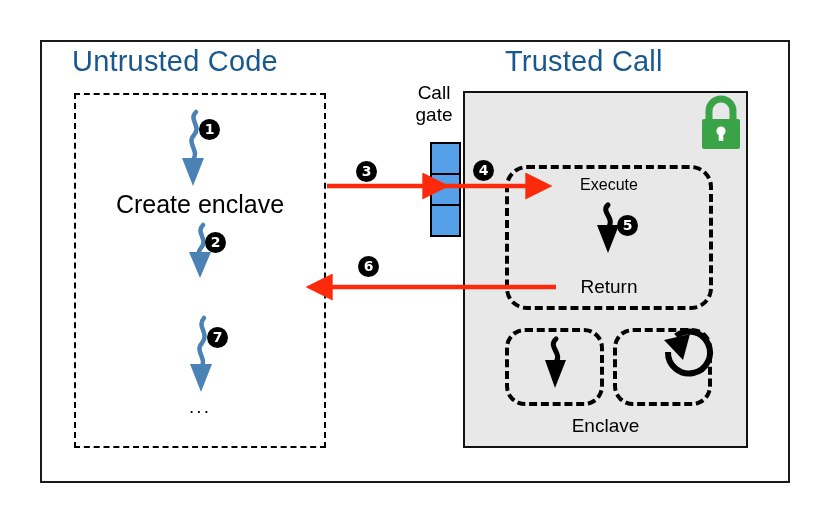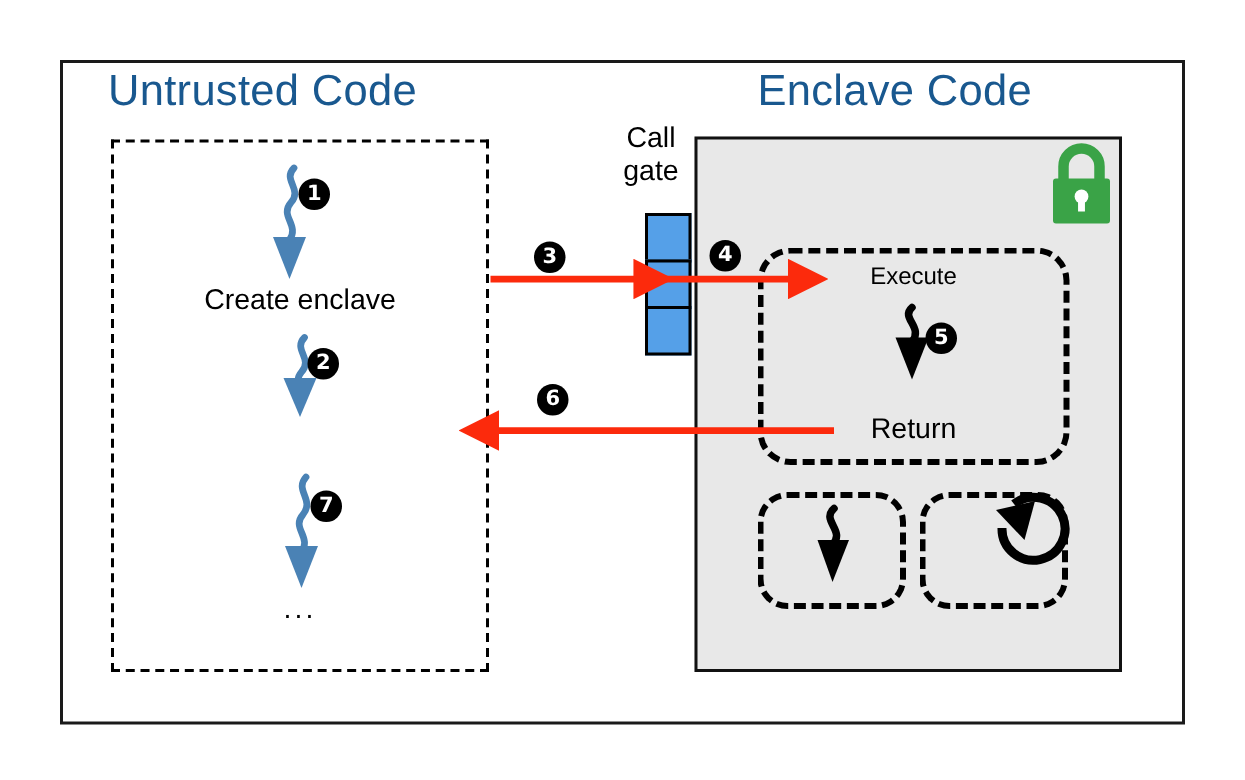--- a/index.html
+++ b/index.html
@@ -48,21 +48,21 @@
   
   .small-box{position:absolute;width:99px;height:78px;
              border:4px dashed #000;border-radius:20px;box-sizing:border-box;}
   #small-box-thread{left:505px;top:328px;}
   #small-box-loop{left:613px;top:328px;}
   .enclave-caption{position:absolute;left:463px;top:415px;width:285px;
                    text-align:center;font-size:19px;color:#000;}
 
   
   .step-label{position:absolute;width:252px;left:74px;text-align:center;
-              font-size:19px;color:#000;white-space:nowrap;}
+              font-size:25px;color:#000;white-space:nowrap;}
   #label-create{top:190px;}
   #label-call{top:280px;}
   #label-ellipsis{top:396px;font-size:19px;letter-spacing:2px;}
 
   
   svg.overlay{position:absolute;left:0;top:0;width:830px;height:520px;
               pointer-events:none;overflow:visible;}
 
   
   .badge{position:absolute;width:21px;height:21px;border-radius:50%;
@@ -77,21 +77,21 @@
   #badge-7{left:207px;top:327px;}
 </style>
 </head>
 <body>
 
 <div id="stage">
 
   <div class="outer-frame"></div>
 
   <div class="heading" id="untrusted-heading">Untrusted Code</div>
-  <div class="heading" id="trusted-heading">Enclave Code</div>
+  <div class="heading" id="trusted-heading">Trusted Call</div>
 
   <div class="untrusted-box"></div>
 
   <div class="enclave-box"></div>
 
   <div class="callgate-label">
     <div>Call</div>
     <div>gate</div>
   </div>
   <div class="callgate">
@@ -99,20 +99,21 @@
     <div class="cell"></div>
     <div class="cell"></div>
   </div>
 
   <div class="tf-box"></div>
   <div class="tf-execute">Execute</div>
   <div class="tf-return">Return</div>
 
   <div class="small-box" id="small-box-thread"></div>
   <div class="small-box" id="small-box-loop"></div>
+  <div class="enclave-caption">Enclave</div>
 
   <div class="step-label" id="label-create">Create enclave</div>
   <div class="step-label" id="label-ellipsis">...</div>
 
   <svg class="overlay" viewBox="0 0 830 520">
     <defs>
       <marker id="redhead" markerWidth="6" markerHeight="6" refX="0.6" refY="3" orient="auto" markerUnits="strokeWidth">
         <path d="M0,0 L6,3 L0,6 z" fill="#fc2a0c"></path>
       </marker>
       <marker id="redhead-l" markerWidth="6" markerHeight="6" refX="0.6" refY="3" orient="auto" markerUnits="strokeWidth">

